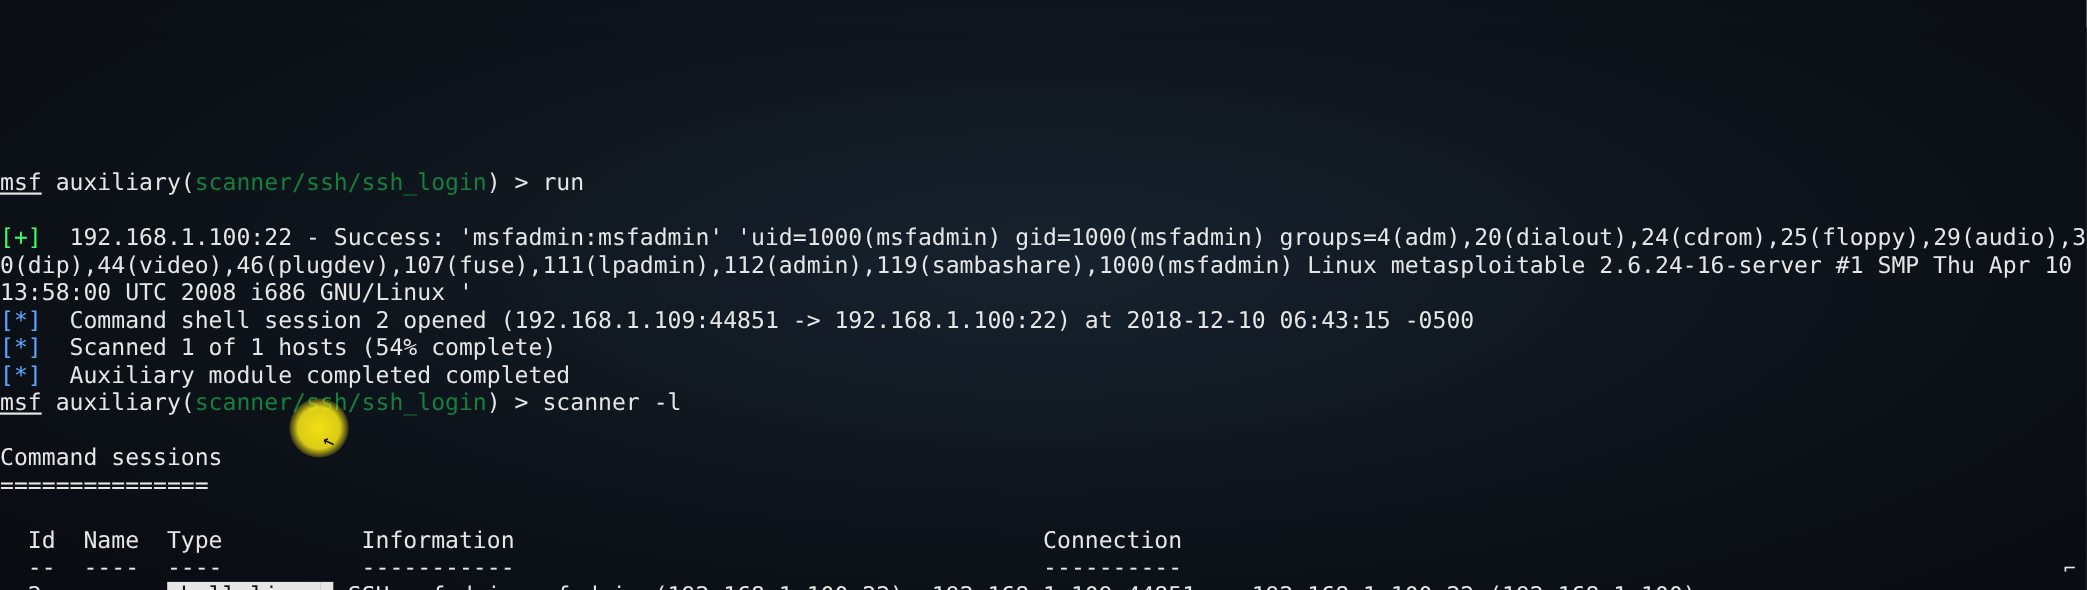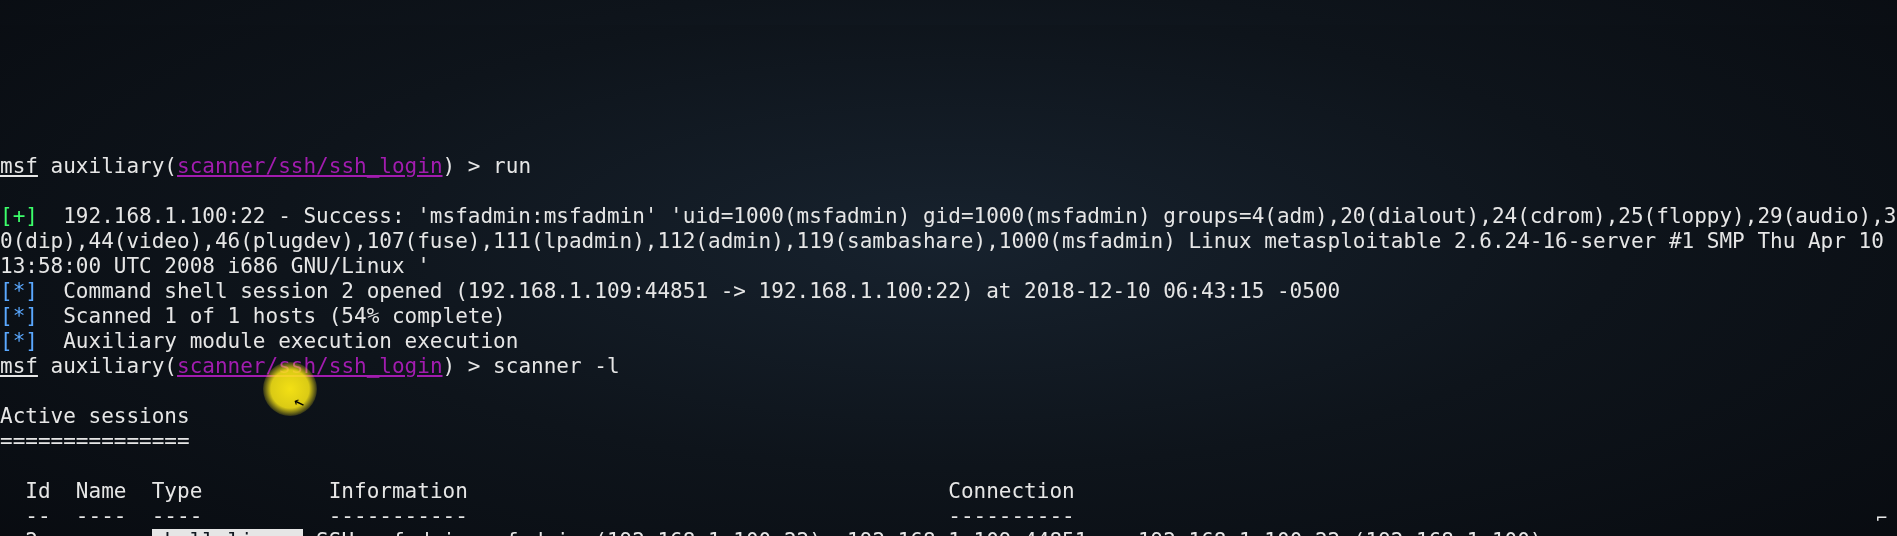--- a/index.html
+++ b/index.html
@@ -13,21 +13,21 @@
     line-height: 25px;
     color: #e6e6e6;
     overflow: hidden;
     white-space: pre-wrap;
     word-break: break-all;
   }
   .term {
     padding: 4px 0 0 0;
   }
   .u { text-decoration: underline; }
-  .red { color: #a21caf; text-decoration: underline; }
+  .red { color: #15803d; }
   .green { color: #3cff6a; }
   .blue { color: #5aa8ff; }
   .white { color: #e6e6e6; }
   .sel {
     background: #e6e6e6;
     color: #101820;
   }
   .cursor-hl {
     position: absolute;
     width: 54px;
@@ -57,24 +57,24 @@
 <body>
 
 
 
 <div class="term">
 <span class="u white">msf</span><span class="white"> auxiliary(</span><span class="red">scanner/ssh/ssh_login</span><span class="white">) &gt; </span><span class="white">run</span>
 
 <span class="green">[+]</span><span class="white">  192.168.1.100:22 - Success: 'msfadmin:msfadmin' 'uid=1000(msfadmin) gid=1000(msfadmin) groups=4(adm),20(dialout),24(cdrom),25(floppy),29(audio),30(dip),44(video),46(plugdev),107(fuse),111(lpadmin),112(admin),119(sambashare),1000(msfadmin) Linux metasploitable 2.6.24-16-server #1 SMP Thu Apr 10 13:58:00 UTC 2008 i686 GNU/Linux '</span>
 <span class="blue">[*]</span><span class="white">  Command shell session 2 opened (192.168.1.109:44851 -&gt; 192.168.1.100:22) at 2018-12-10 06:43:15 -0500</span>
 <span class="blue">[*]</span><span class="white">  Scanned 1 of 1 hosts (54% complete)</span>
-<span class="blue">[*]</span><span class="white">  Auxiliary module execution execution</span>
+<span class="blue">[*]</span><span class="white">  Auxiliary module completed completed</span>
 <span class="u white">msf</span><span class="white"> auxiliary(</span><span class="red">scanner/ssh/ssh_login</span><span class="white">) &gt; </span><span class="white">scanner -l</span>
 
-<span class="white">Active sessions</span>
+<span class="white">Command sessions</span>
 <span class="white">===============</span>
 
 <span class="white">  Id  Name  Type          Information                                      Connection</span>
 <span class="white">  --  ----  ----          -----------                                      ----------</span>
 <span class="white">  2         </span><span class="sel">shell linux</span><span class="sel"> </span><span class="white"> SSH msfadmin:msfadmin (192.168.1.100:22)  192.168.1.109:44851 -&gt; 192.168.1.100:22 (192.168.1.100)</span>
 
 
 </div>
 
 <div class="cursor-hl" style="left:263px; top:362px;"></div>

